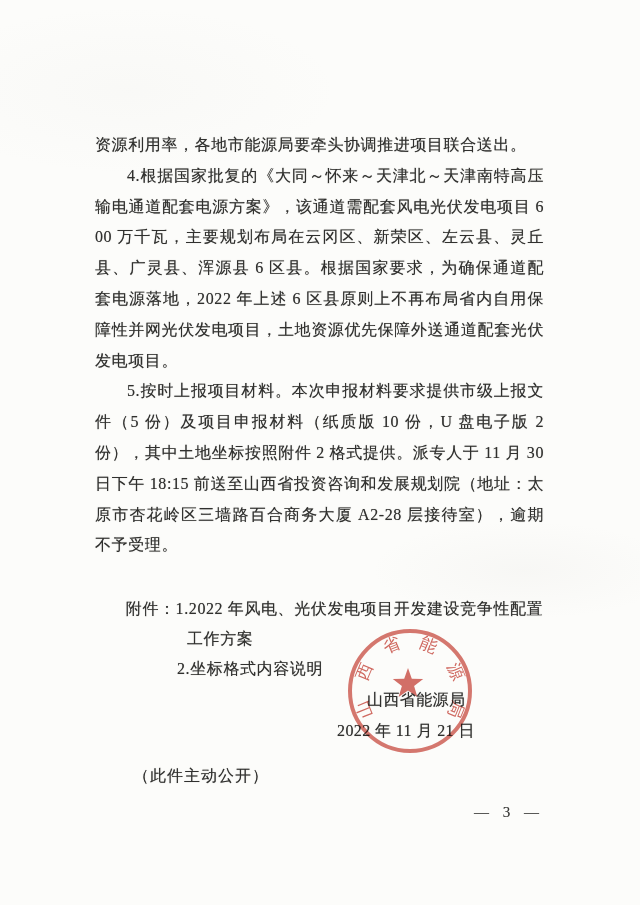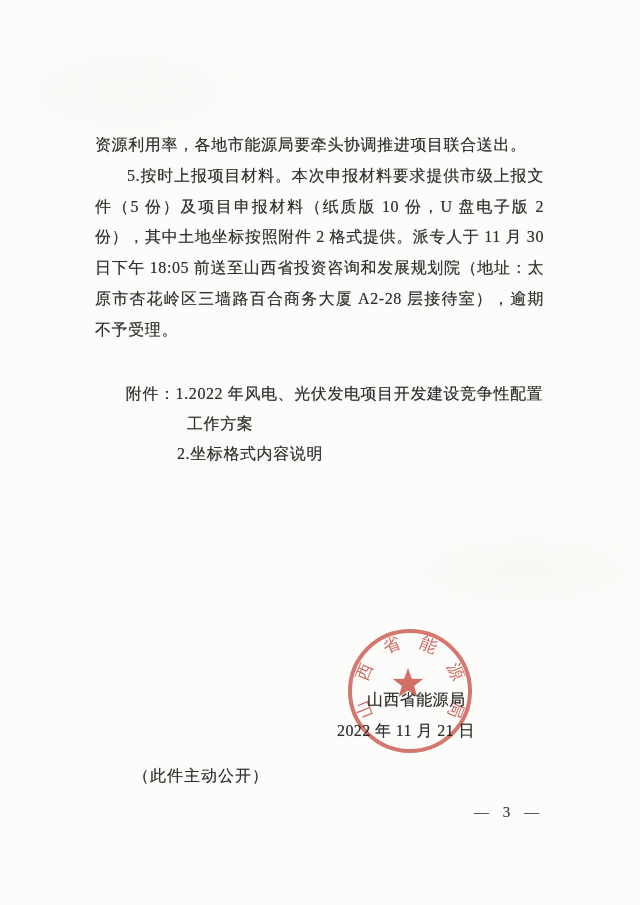--- a/index.html
+++ b/index.html
@@ -98,21 +98,22 @@
     text-shadow: 0 0 0.6px rgba(48,48,46,0.5);
   }
 </style>
 </head>
 <body>
 
 <div class="page">
 
   <div class="body-text">
     <p>资源利用率，各地市能源局要牵头协调推进项目联合送出。</p>
-    <p class="indent">5.按时上报项目材料。本次申报材料要求提供市级上报文件（5 份）及项目申报材料（纸质版 10 份，U 盘电子版 2 份），其中土地坐标按照附件 2 格式提供。派专人于 11 月 30 日下午 18:05 前送至山西省投资咨询和发展规划院（地址：太原市杏花岭区三墙路百合商务大厦 A2-28 层接待室），逾期不予受理。</p>
+    <p class="indent">4.根据国家批复的《大同～怀来～天津北～天津南特高压输电通道配套电源方案》，该通道需配套风电光伏发电项目 600 万千瓦，主要规划布局在云冈区、新荣区、左云县、灵丘县、广灵县、浑源县 6 区县。根据国家要求，为确保通道配套电源落地，2022 年上述 6 区县原则上不再布局省内自用保障性并网光伏发电项目，土地资源优先保障外送通道配套光伏发电项目。</p>
+    <p class="indent">5.按时上报项目材料。本次申报材料要求提供市级上报文件（5 份）及项目申报材料（纸质版 10 份，U 盘电子版 2 份），其中土地坐标按照附件 2 格式提供。派专人于 11 月 30 日下午 18:15 前送至山西省投资咨询和发展规划院（地址：太原市杏花岭区三墙路百合商务大厦 A2-28 层接待室），逾期不予受理。</p>
 
     <div class="attachments">
       <div class="att-line1"><span>附件：</span><span>1.2022 年风电、光伏发电项目开发建设竞争性配置</span></div>
       <div class="att-line2">工作方案</div>
       <div class="att-line3">2.坐标格式内容说明</div>
     </div>
   </div>
 
   <div class="sig-agency">山西省能源局</div>
   <div class="sig-date">2022 年 11 月 21 日</div>

